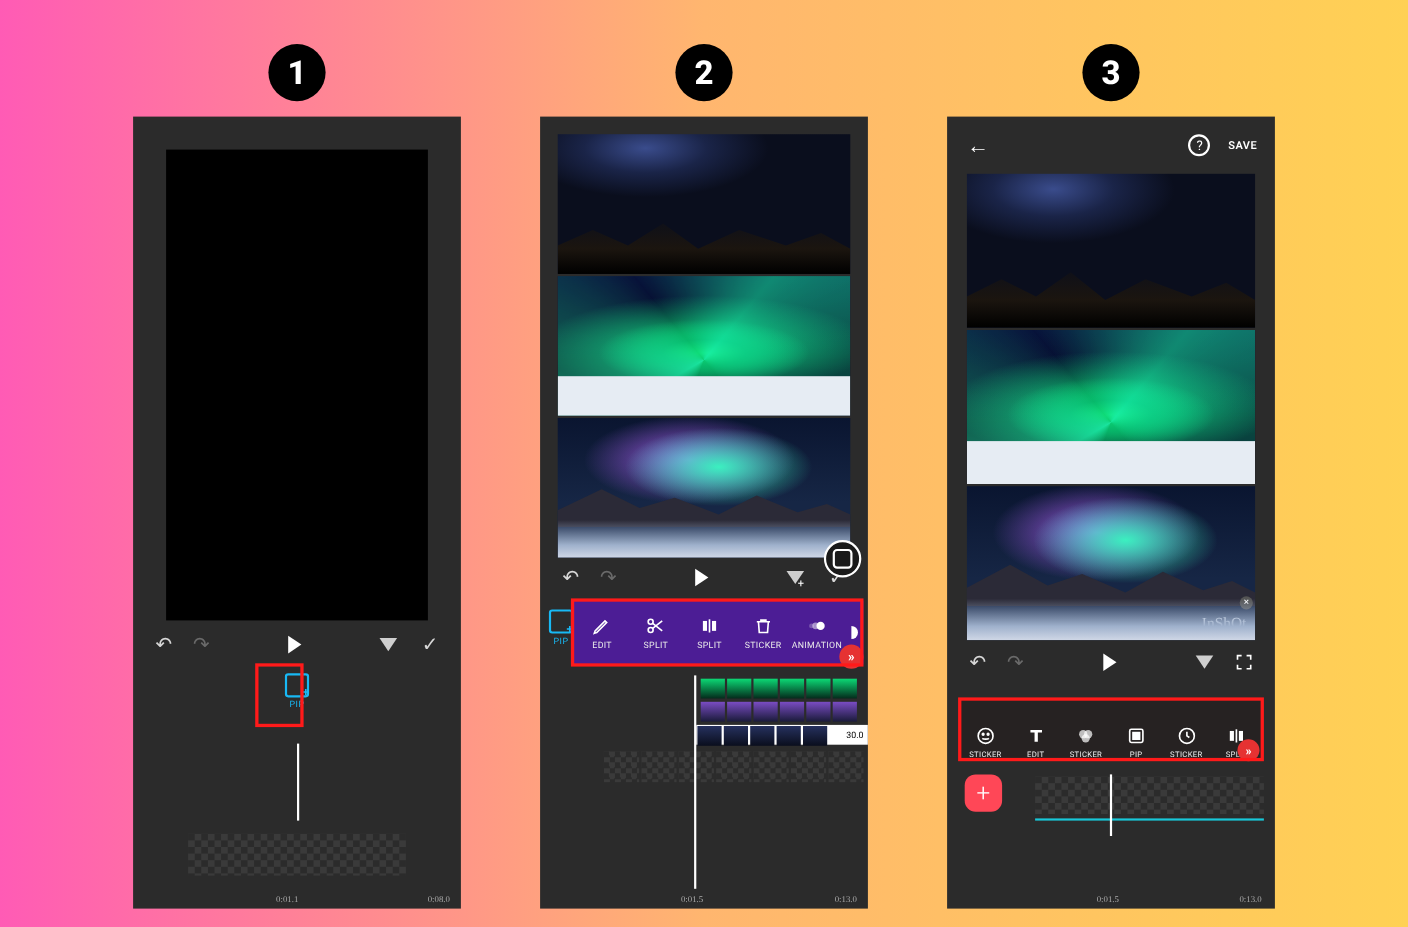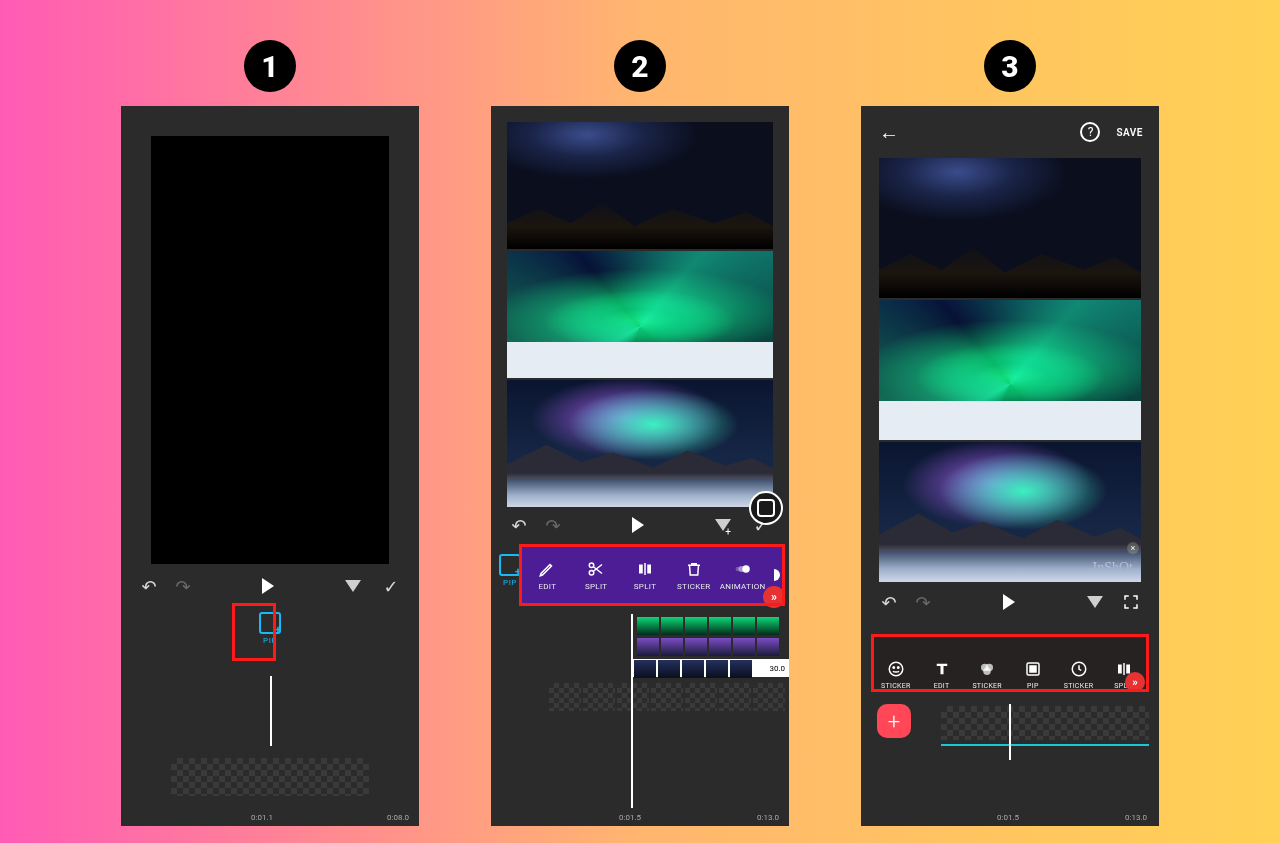--- a/index.html
+++ b/index.html
@@ -100,21 +100,21 @@
     width:22px;height:22px;border:2px solid #18b9f5;border-radius:3px;position:relative;
   }
   .pip-icon::after{content:"+"; position:absolute;right:-2px;bottom:-4px;font-size:11px;color:#18b9f5;font-weight:700;}
   .pip-label{font-size:8px;color:#18b9f5;letter-spacing:.5px;}
   .red-box{border:3px solid #ff1a1a;}
   .red-pip{ position:absolute; left:111px; top:497px; width:44px; height:58px;}
   .timeline1{
     position:absolute; left:0; right:0; bottom:0; height:150px;
   }
   .playhead{position:absolute; left:50%; top:0; bottom:20px; width:2px; background:#fff;}
-  .time-lbl{position:absolute; bottom:4px; font-size:8px; color:#aaa;}
+  .time-lbl{position:absolute; bottom:4px; font-size:8px; color:#aaa;font-family:Liberation Serif, serif;}
   .checker{
     position:absolute; left:50px; right:50px; bottom:30px; height:38px;
     background: repeating-conic-gradient(#3a3a3a 0% 25%, #2b2b2b 0% 50%) 0 0/12px 12px;
   }
 
   
   .pip-side {
     position:absolute; left:8px; top:448px; display:flex; flex-direction:column; align-items:center; gap:2px;
   }
   .toolbar2 {

